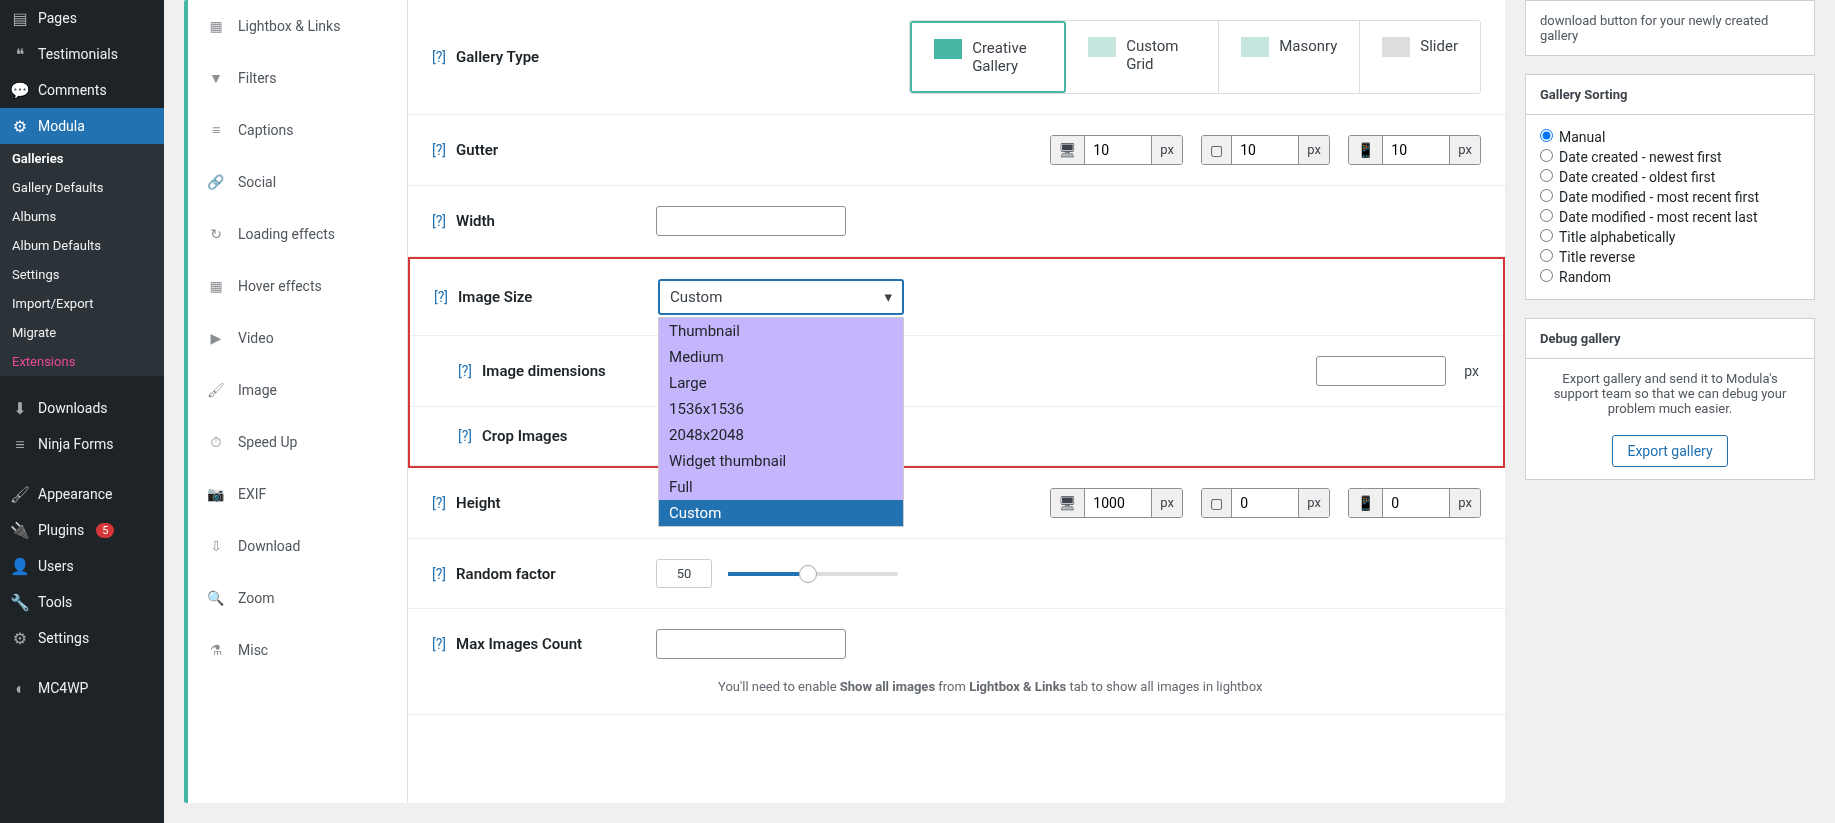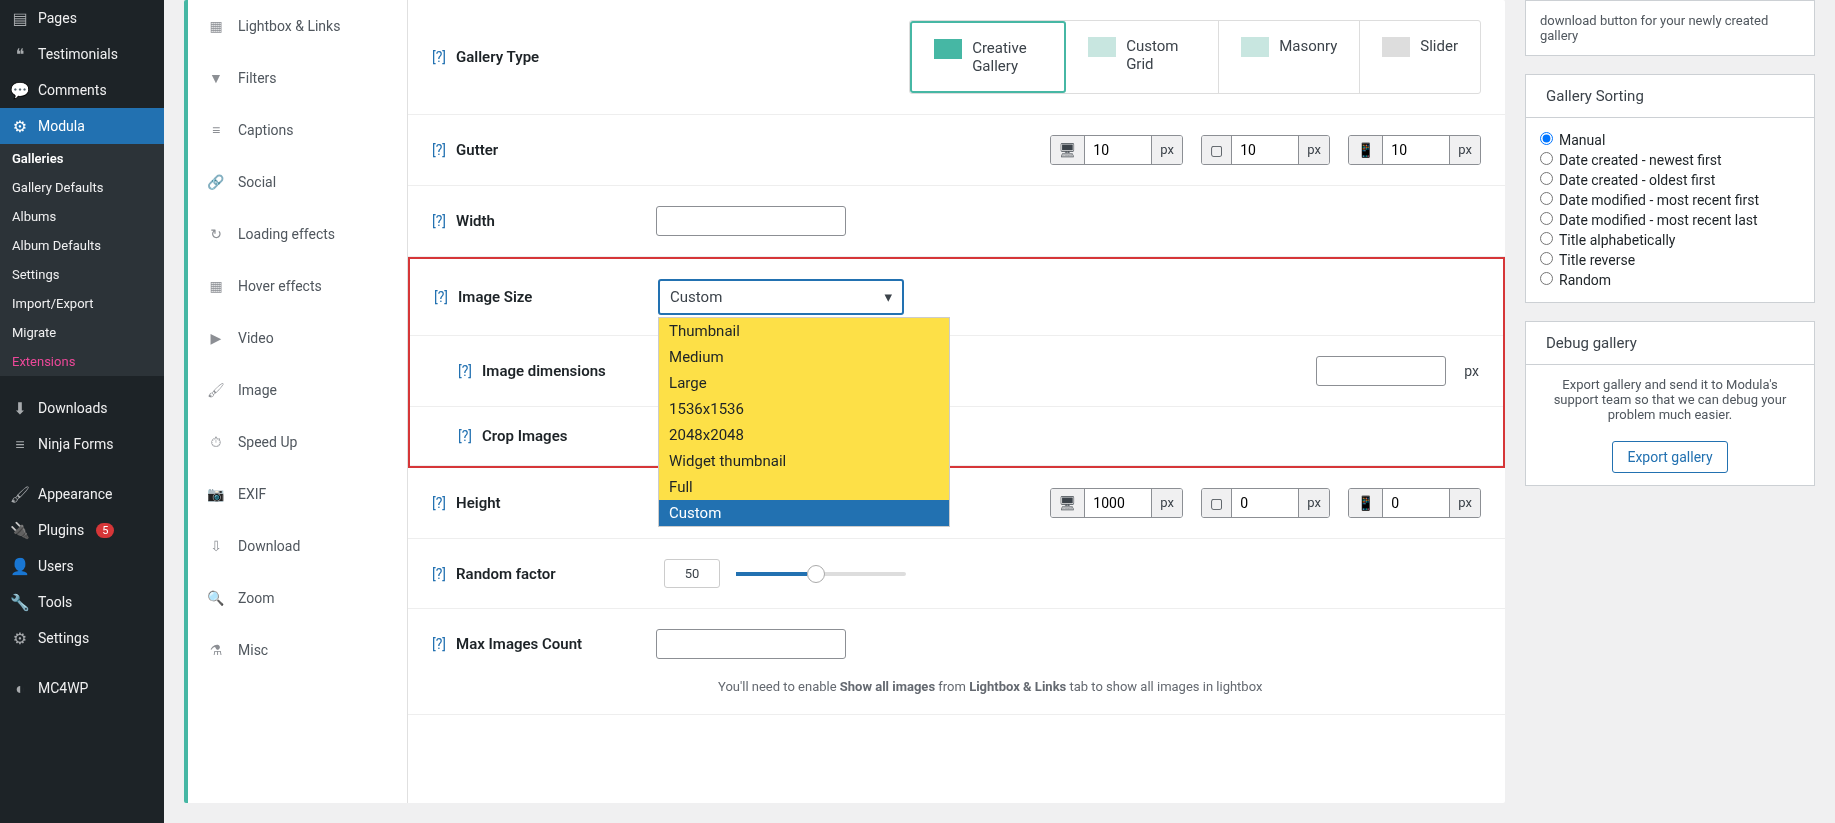--- a/index.html
+++ b/index.html
@@ -32,27 +32,27 @@
 .gt .gicon{width:28px;height:20px;background:#c3e6df}
 .gt.sel .gicon{background:#46b7a4}
 .unit-input{display:flex;border:1px solid #8c8f94;border-radius:3px;overflow:hidden}
 .unit-input .pre{background:#f0f0f1;padding:6px 8px;display:flex;align-items:center;border-right:1px solid #8c8f94}
 .unit-input input{border:none;width:66px;padding:6px 8px;font-size:14px;outline:none}
 .unit-input .suf{background:#f0f0f1;padding:6px 8px;border-left:1px solid #8c8f94;font-size:13px}
 .plain-input{border:1px solid #8c8f94;border-radius:3px;padding:6px 8px;width:190px;font-size:14px}
 .select-wrap{position:relative}
 .select-box{border:2px solid #2271b1;border-radius:3px;padding:7px 30px 7px 10px;width:246px;font-size:15px;cursor:pointer;background:#fff;position:relative}
 .select-box:after{content:"▾";position:absolute;right:10px;top:7px}
-.dropdown{position:absolute;top:38px;left:0;width:292px;background:#fde047;border:1px solid #ccc;z-index:10}
+.dropdown{position:absolute;top:38px;left:0;width:246px;background:#c4b5fd;border:1px solid #ccc;z-index:10}
 .dropdown .opt{padding:4px 10px;font-size:15px;color:#1d2327;cursor:pointer}
 .dropdown .opt.sel{background:#2271b1;color:#fff}
 .highlight-box{border:2px solid #d63638}
 .col-right{width:290px;flex-shrink:0}
 .panel{background:#fff;border:1px solid #ccd0d4;margin-bottom:18px}
-.panel .hd{padding:12px 20px;font-weight:400;font-size:15px;border-bottom:1px solid #ccd0d4}
+.panel .hd{padding:12px 14px;font-weight:700;font-size:13px;border-bottom:1px solid #ccd0d4}
 .panel .bd{padding:12px 14px;font-size:13px;color:#50575e}
 .radio-line{display:block;padding:2px 0;font-size:14px;color:#1d2327}
 .radio-line input{margin-right:6px}
 .btn-out{border:1px solid #2271b1;color:#2271b1;background:#fff;padding:7px 14px;border-radius:3px;cursor:pointer;font-size:14px}
 .center{text-align:center}
 .hint{font-size:13px;color:#646970;margin-top:20px}
 .slider-wrap{display:flex;align-items:center;gap:16px}
 .slider-val{border:1px solid #ccc;border-radius:3px;padding:6px 12px;font-size:13px;width:56px;text-align:center}
 .slider-track{width:170px;height:4px;background:#ddd;position:relative;border-radius:2px}
 .slider-track .fill{position:absolute;left:0;top:0;height:4px;background:#2271b1;width:42%}
@@ -292,21 +292,21 @@
                 <span class="pre">📱</span>
                 <input value="0" style="">
                 <span class="suf">px</span>
               </div>
           </div>
         </div>
 
         <div class="row">
           <span class="q">[?]</span>
           <span class="lbl">Random factor</span>
-          <div class="ctrl" style="margin-left:8px">
+          <div class="ctrl" style="margin-left:0">
             <div class="slider-wrap">
               <div class="slider-val">50</div>
               <div class="slider-track">
                   <div class="fill"></div>
                   <div class="thumb"></div>
                 </div>
             </div>
           </div>
         </div>
 

